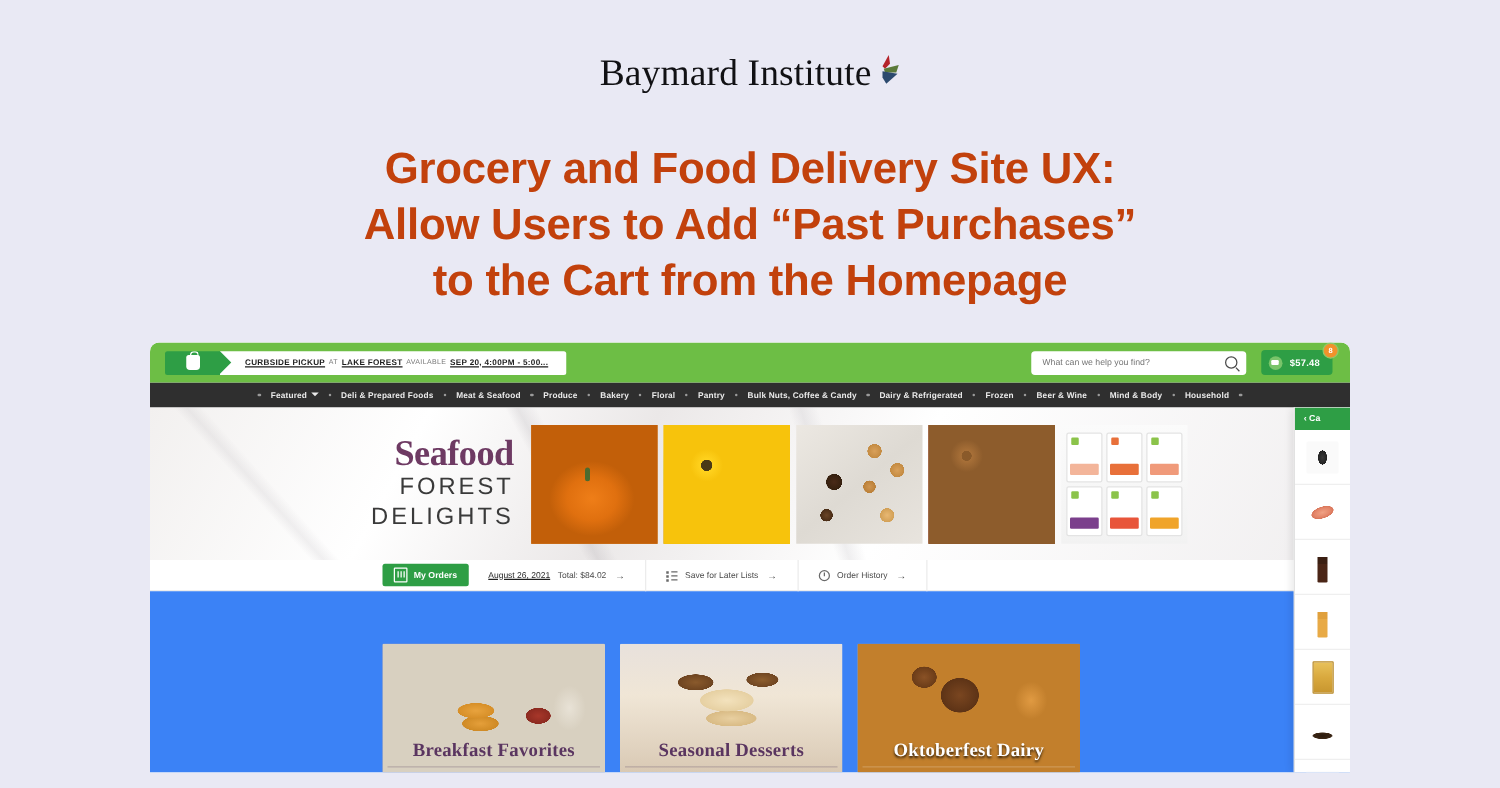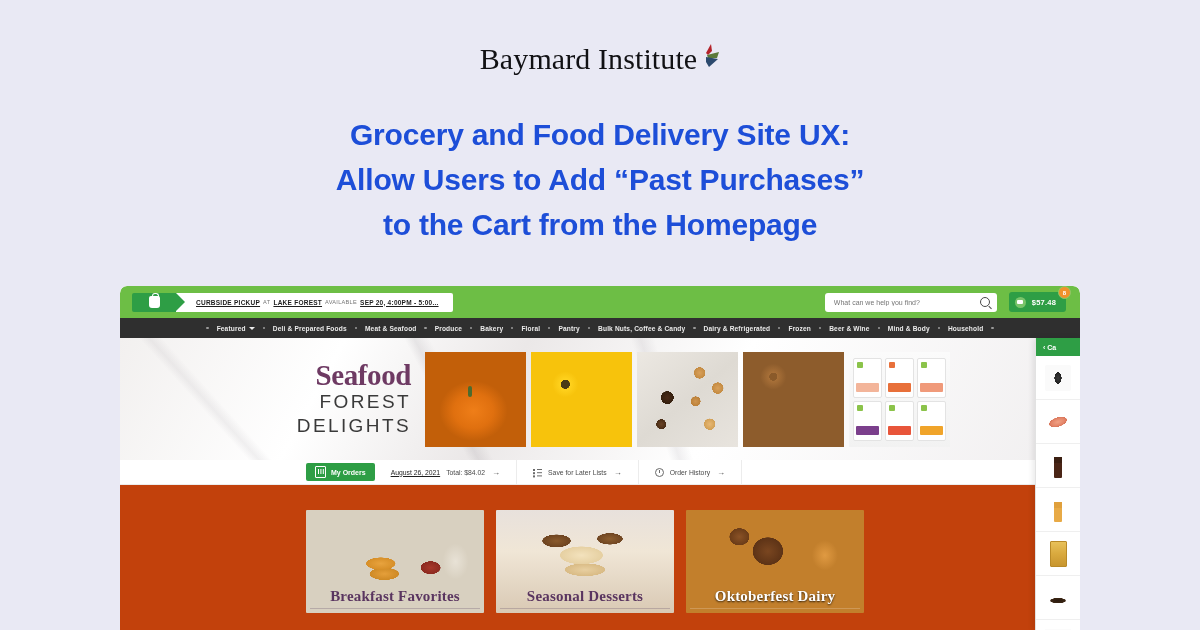--- a/index.html
+++ b/index.html
@@ -40,33 +40,33 @@
     height: 30px;
     margin-left: -7px;
     margin-top: -2px;
   }
 
   
   .title {
     margin: 38px auto 0 auto;
     width: 980px;
     text-align: center;
-    font-size: 30px;
+    font-size: 35px;
     font-weight: 700;
     line-height: 45px;
-    color: #1d4ed8;
+    color: #c2410c;
     letter-spacing: -0.2px;
   }
   .title-line { display: block; }
 
   
   .shot {
     position: absolute;
     left: 120px;
-    top: 286px;
+    top: 274px;
     width: 960px;
     height: 344px;
     overflow: hidden;
     background: #ffffff;
     border-top-left-radius: 7px;
     border-top-right-radius: 7px;
   }
 
   
   .gbar {
@@ -435,23 +435,24 @@
   .clock-ico::after {
     content:""; position:absolute; left: 3px; top: 1.6px; width: 1px; height: 3px;
     background: #6a6a6a;
   }
 
   
   .cards {
     display: flex;
     gap: 12px;
     padding: 25px 0 0 186px;
-    background: #c2410c;
+    background: #3b82f6;
     height: 145px;
     box-sizing: border-box;
+    align-items: flex-end;
   }
   .card {
     width: 178px;
     height: 103px;
     position: relative;
     overflow: hidden;
     border-radius: 1px;
   }
   .card-label {
     position: absolute;

